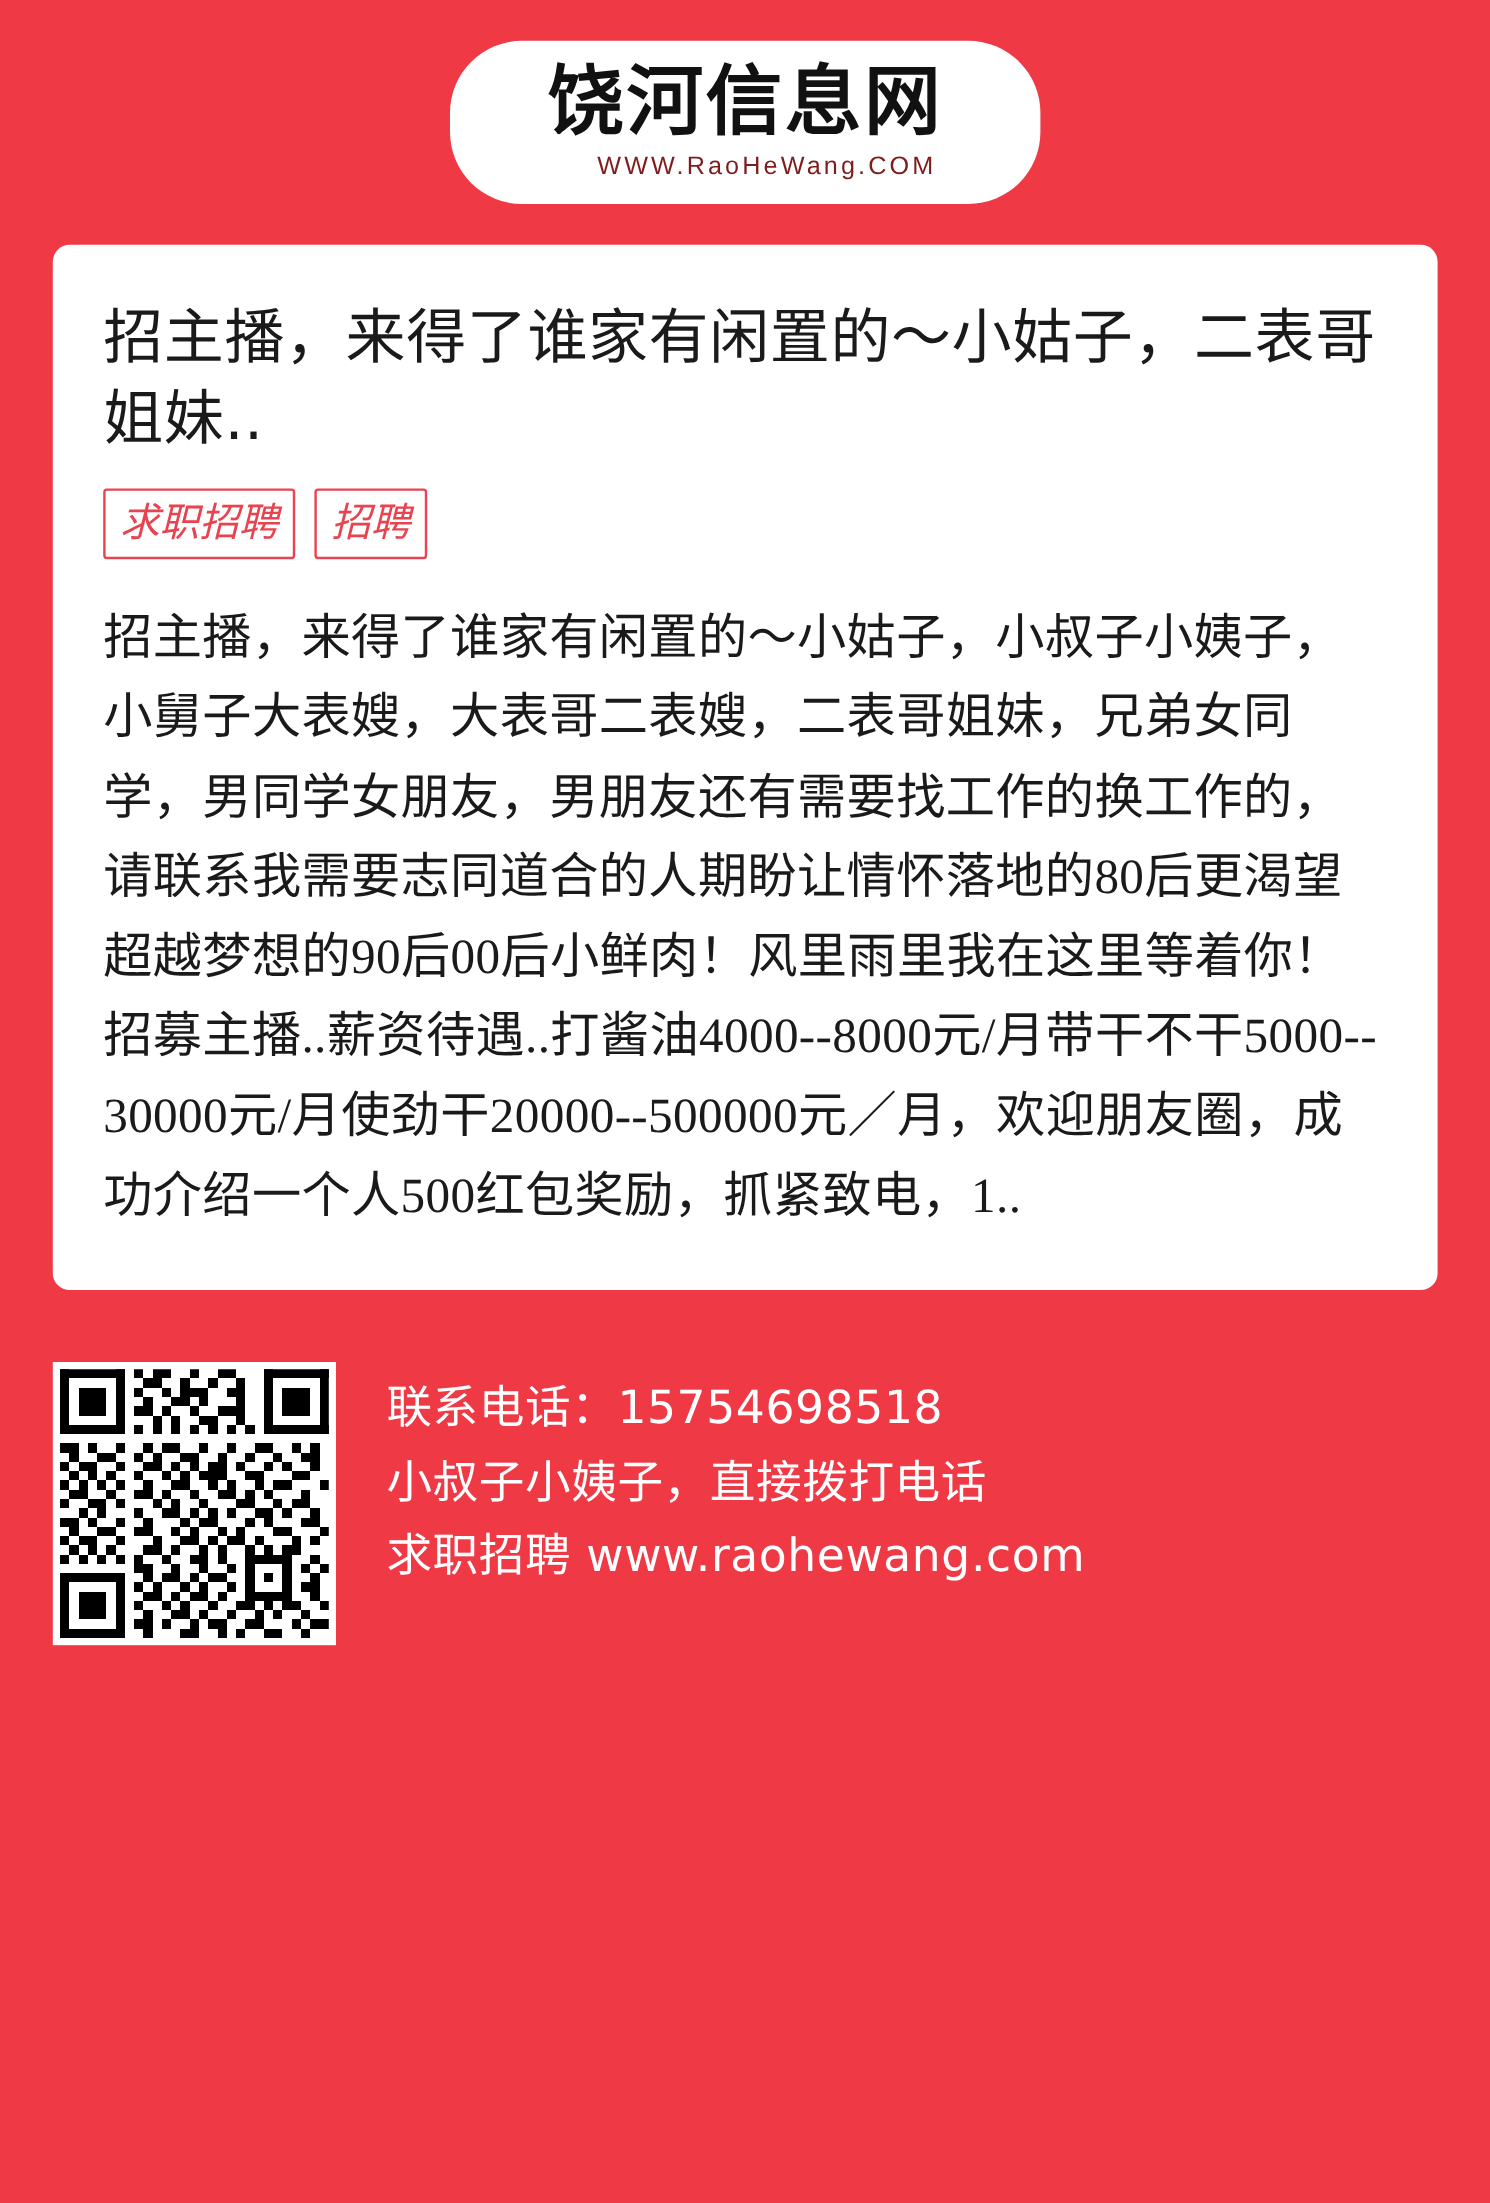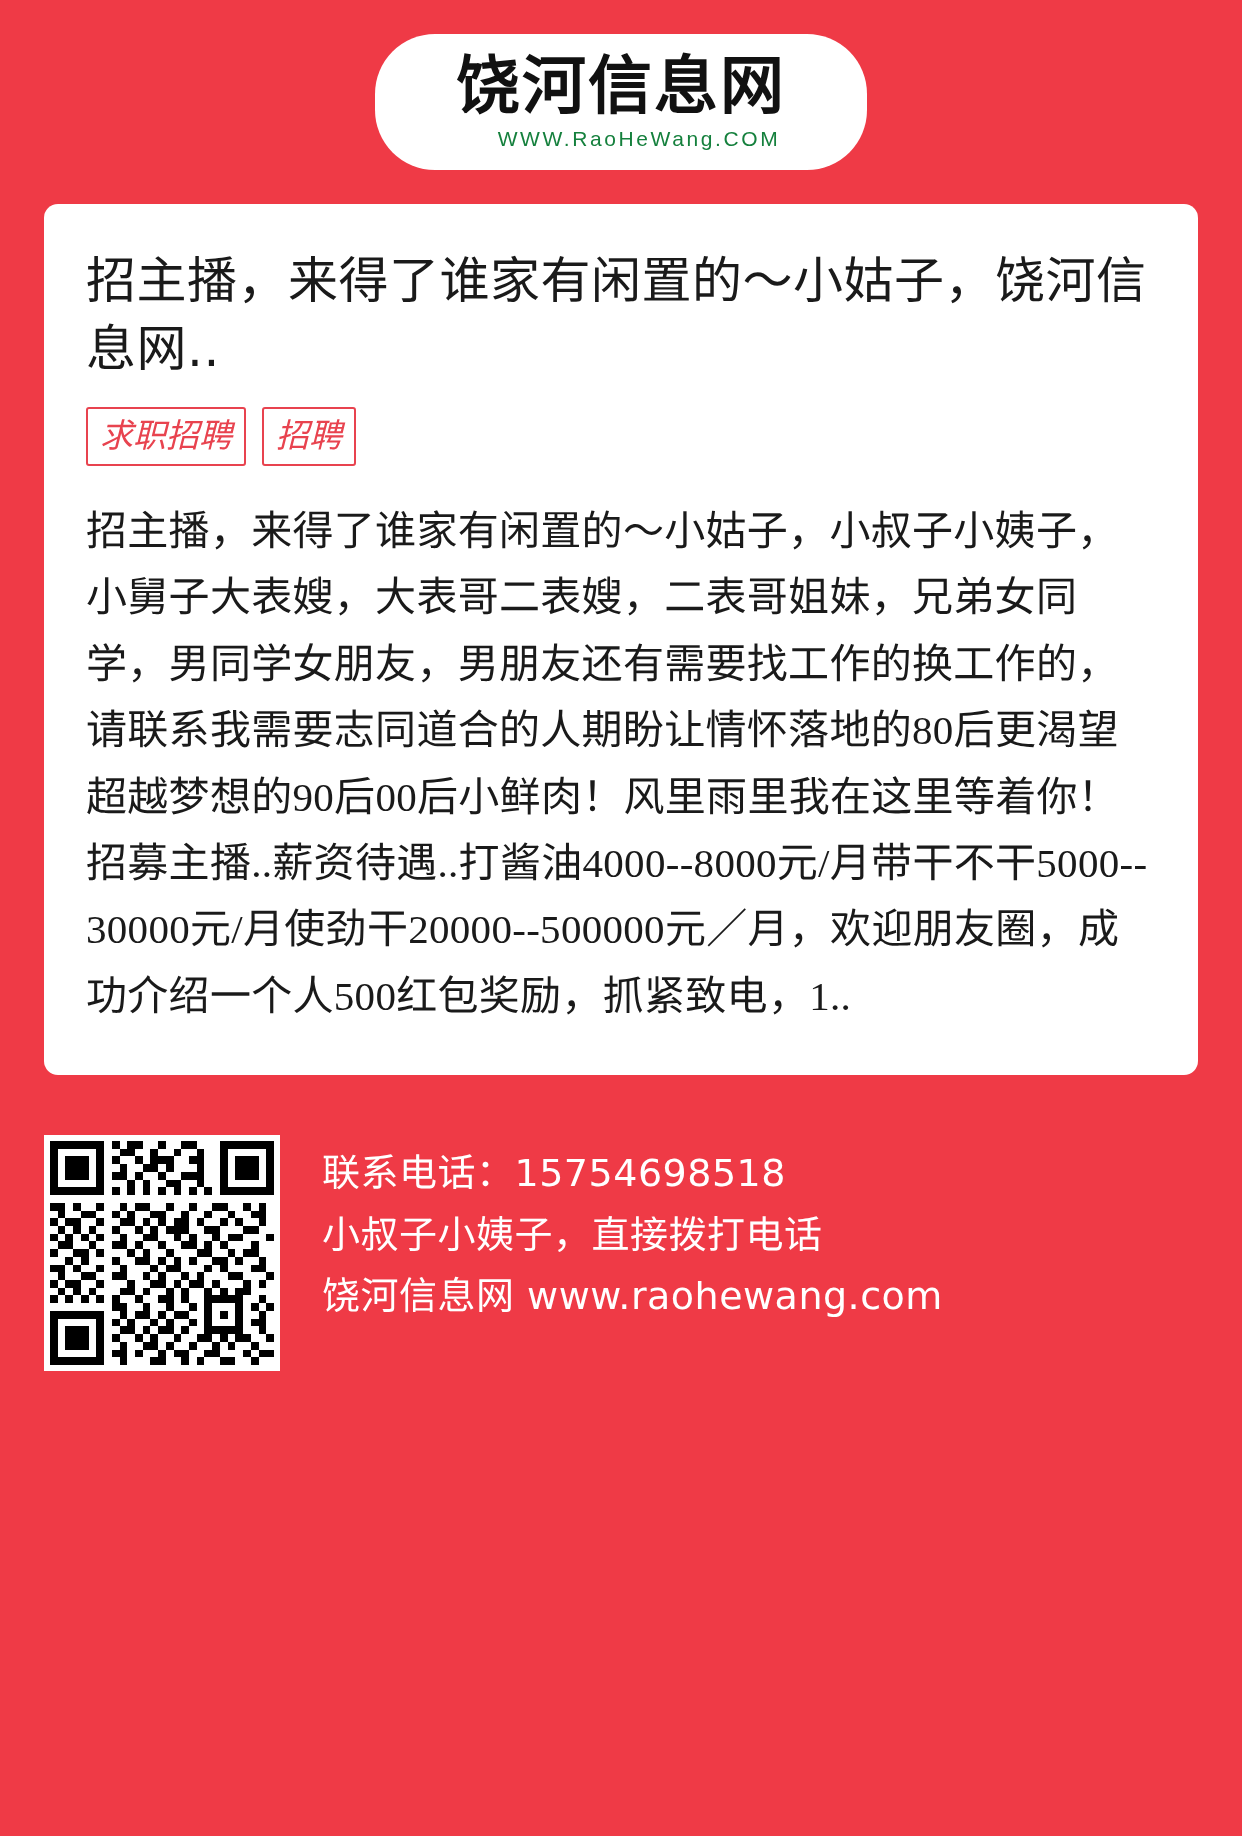--- a/index.html
+++ b/index.html
@@ -43,21 +43,21 @@
   .logo-title {
     font-size: 64px;
     font-weight: bold;
     color: #111111;
     letter-spacing: 2px;
     line-height: 1.05;
     font-family: "DejaVu Sans", "Liberation Sans", sans-serif;
   }
   .logo-sub {
     font-size: 21px;
-    color: #15803d;
+    color: #7f1d1d;
     letter-spacing: 2.6px;
     margin-top: 6px;
     font-family: "Liberation Sans", sans-serif;
     margin-left: 36px;
   }
 
   
   .card {
     margin: 34px 44px 0 44px;
     background: #ffffff;
@@ -134,21 +134,21 @@
 <div class="page">
 
   <div class="logo-wrap">
     <div class="logo-pill">
       <div class="logo-title">饶河信息网</div>
       <div class="logo-sub">WWW.RaoHeWang.COM</div>
     </div>
   </div>
 
   <div class="card">
-    <h1 class="card-title">招主播，来得了谁家有闲置的～小姑子，饶河信息网..</h1>
+    <h1 class="card-title">招主播，来得了谁家有闲置的～小姑子，二表哥姐妹..</h1>
 
     <div class="tags">
       <span class="tag">求职招聘</span>
       <span class="tag">招聘</span>
     </div>
 
     <p class="card-body">招主播，来得了谁家有闲置的～小姑子，小叔子小姨子，小舅子大表嫂，大表哥二表嫂，二表哥姐妹，兄弟女同学，男同学女朋友，男朋友还有需要找工作的换工作的，请联系我需要志同道合的人期盼让情怀落地的80后更渴望超越梦想的90后00后小鲜肉！风里雨里我在这里等着你！招募主播..薪资待遇..打酱油4000--8000元/月带干不干5000--30000元/月使劲干20000--500000元／月，欢迎朋友圈，成功介绍一个人500红包奖励，抓紧致电，1..</p>
   </div>
 
   <div class="footer">
@@ -388,17 +388,17 @@
             <rect x="19" y="28" width="1" height="1"></rect>
           <rect x="22" y="28" width="2" height="1"></rect>
             <rect x="26" y="28" width="1" height="1"></rect>
         </g>
       </svg>
     </div>
 
     <div class="footer-text">
       <div class="footer-line">联系电话：15754698518</div>
       <div class="footer-line">小叔子小姨子，直接拨打电话</div>
-      <div class="footer-line">饶河信息网 www.raohewang.com</div>
+      <div class="footer-line">求职招聘 www.raohewang.com</div>
     </div>
   </div>
 
 </div>
 
 </body></html>

